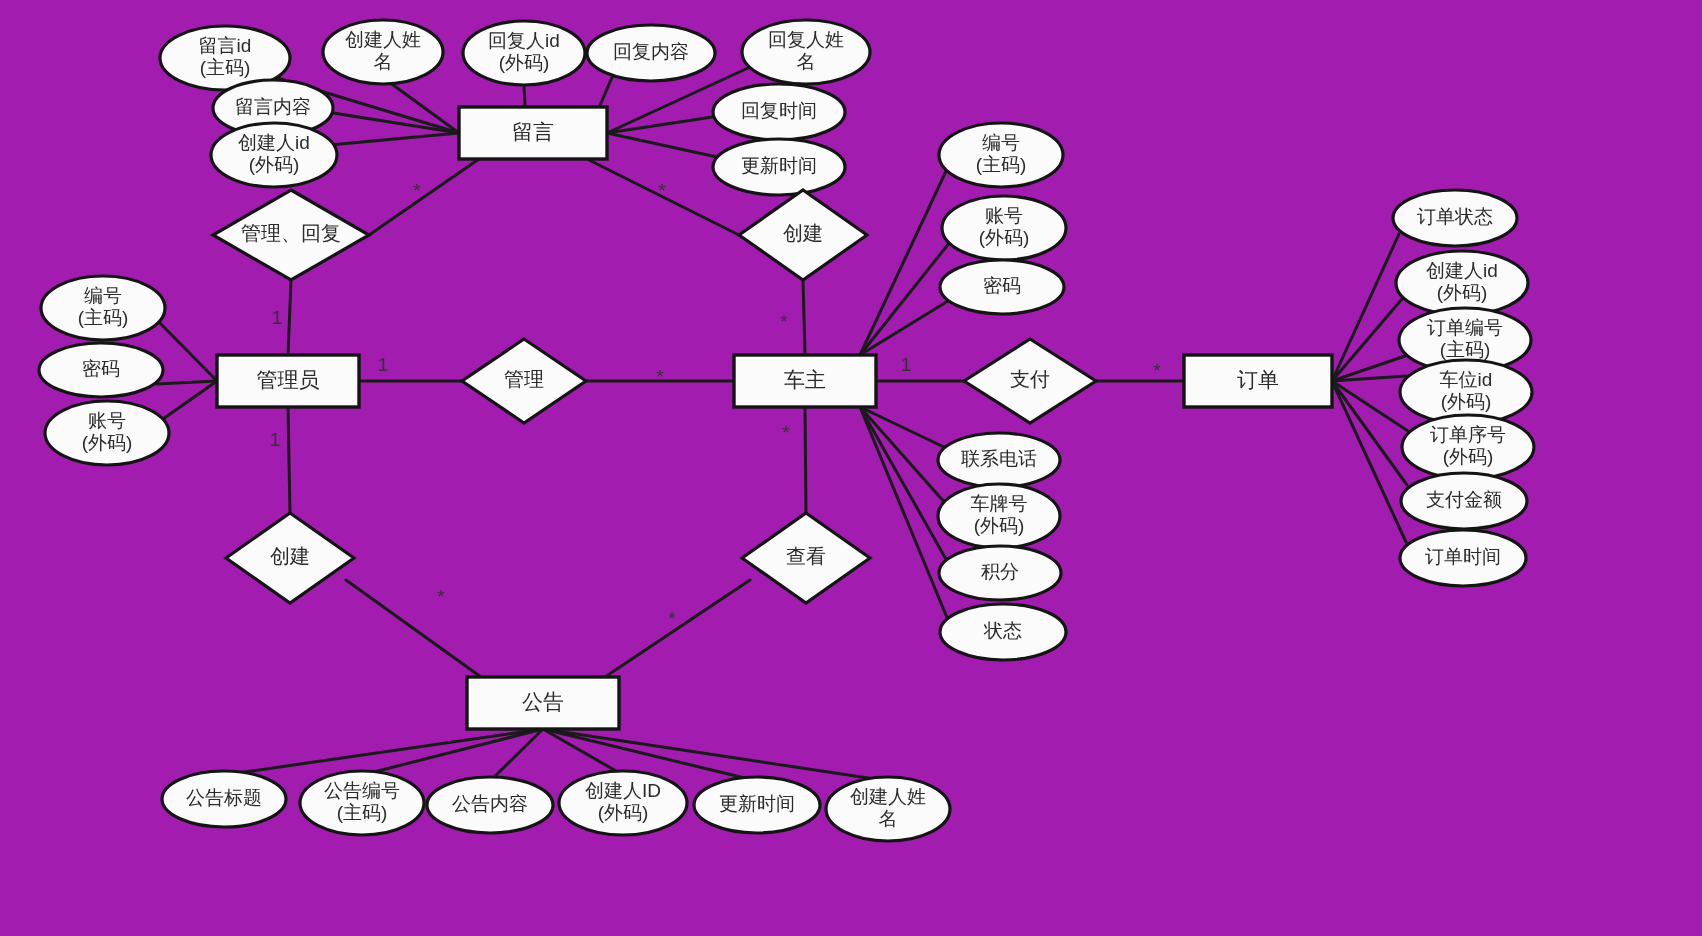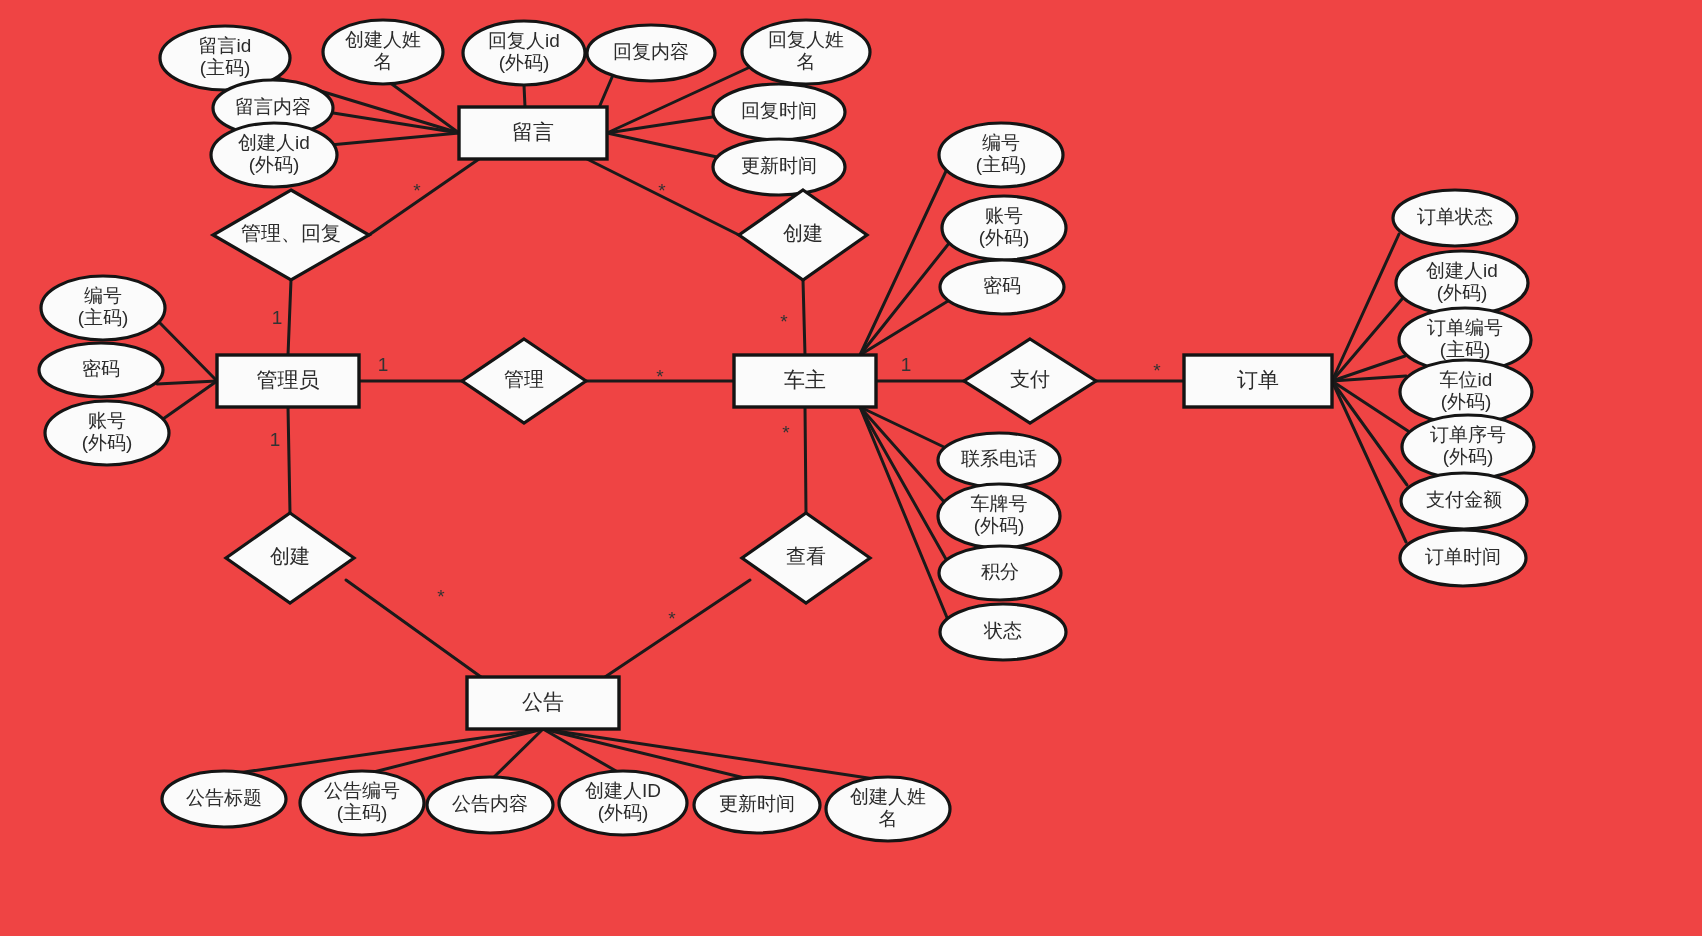--- a/index.html
+++ b/index.html
@@ -5,21 +5,21 @@
   html, body {
     margin: 0;
     padding: 0;
     background: #f2f2f2;
     font-family: "Liberation Sans", sans-serif;
   }
   #stage {
     position: relative;
     width: 1702px;
     height: 936px;
-    background: #ef4444;
+    background: #a21caf;
     overflow: hidden;
   }
   svg#er {
     position: absolute;
     left: 0;
     top: 0;
     width: 1702px;
     height: 936px;
   }
   .edge {

